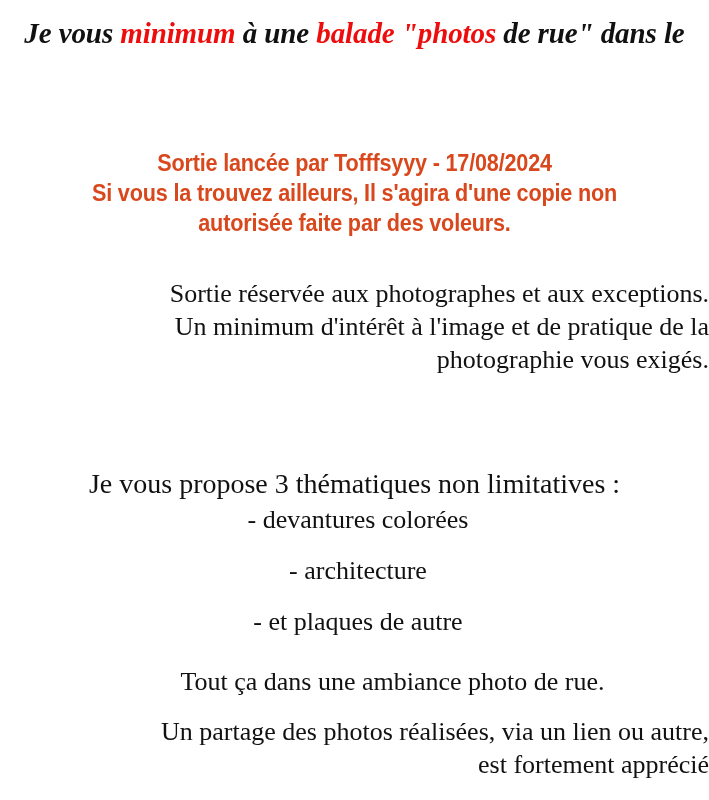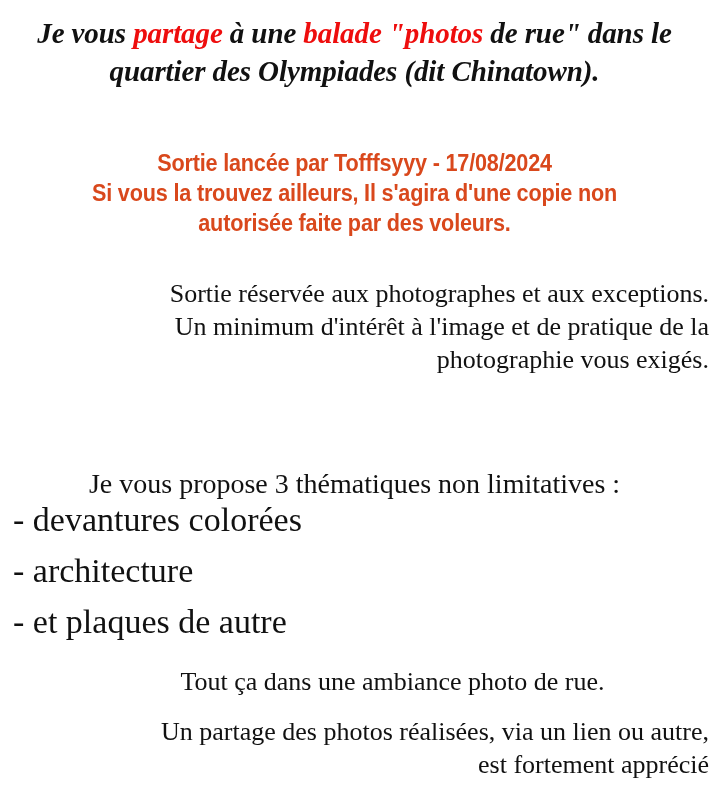--- a/index.html
+++ b/index.html
@@ -102,24 +102,24 @@
     position: absolute;
     top: 503px;
     left: 13px;
     width: 690px;
     margin: 0;
     padding: 0;
     list-style: none;
   }
   .theme-list li {
     font-family: "Liberation Serif", "DejaVu Serif", serif;
-    font-size: 34px;
+    font-size: 26px;
     line-height: 33px;
     color: #111111;
-    text-align: left;
+    text-align: center;
     white-space: nowrap;
     margin: 0 0 18px 0;
   }
 
   
   .closing-center {
     position: absolute;
     top: 665px;
     left: 0;
     width: 709px;
@@ -133,22 +133,21 @@
     box-sizing: border-box;
   }
   .outro-para { top: 715px; }
 </style>
 </head>
 <body>
 
 <div class="page">
 
   <div class="heading">
-    <div><span>Je vous </span><span class="hl-red">partage</span><span> à une </span><span class="hl-red">balade "photos</span><span> de rue" dans le</span></div>
-    <div>quartier des Olympiades (dit Chinatown).</div>
+    <div><span>Je vous </span><span class="hl-red">minimum</span><span> à une </span><span class="hl-red">balade "photos</span><span> de rue" dans le</span></div>
   </div>
 
   <div class="notice">
     <span class="notice-line">Sortie lancée par Tofffsyyy - 17/08/2024</span>
     <span class="notice-line">Si vous la trouvez ailleurs, Il s'agira d'une copie non</span>
     <span class="notice-line">autorisée faite par des voleurs.</span>
   </div>
 
   <div class="body-para" id="intro-para">
     <span class="pline">Sortie réservée aux photographes et aux exceptions.</span>

